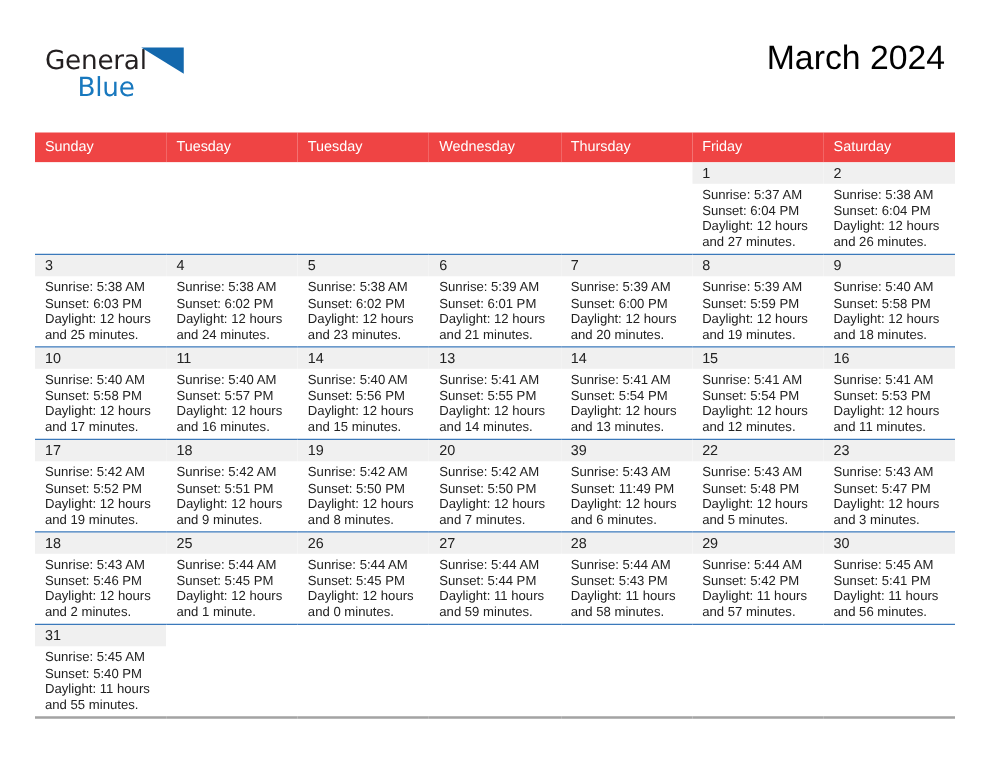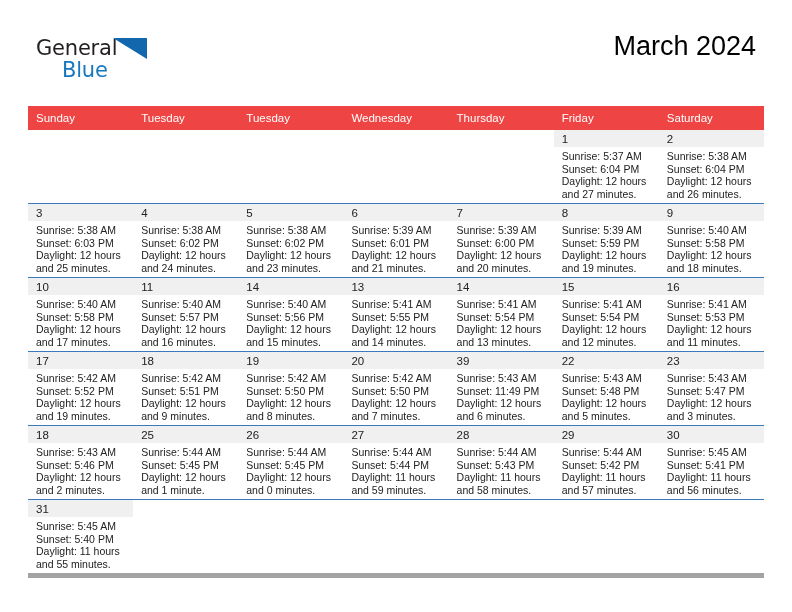--- a/index.html
+++ b/index.html
@@ -114,21 +114,21 @@
     padding: 0;
     border-top: 1px solid #3b79bb;
     border-bottom: none;
     height: 73px;
     background: #ffffff;
   }
   .week-row.first-week td {
     border-top: none;
   }
   .week-row.last-week td {
-    border-bottom: 5px solid #a3a3a3;
+    border-bottom: 2px solid #a3a3a3;
   }
 
   .cell-inner {
     height: 73px;
     box-sizing: border-box;
   }
   .daynum-band {
     background: #f0f0f0;
     height: 17px;
     padding: 2px 0 0 8px;

